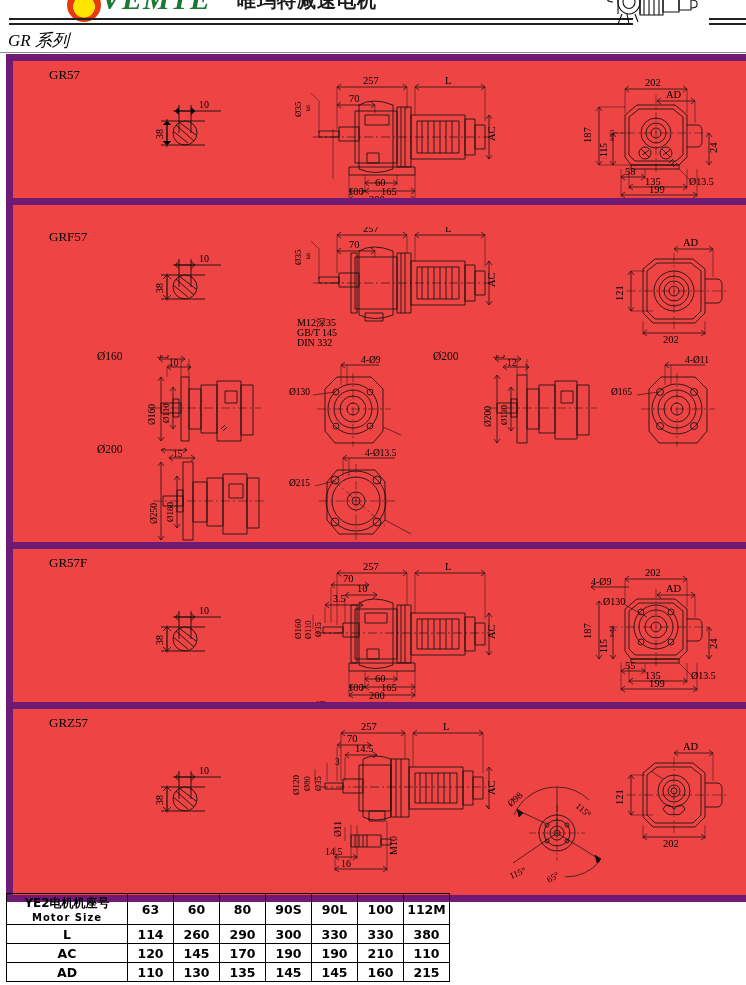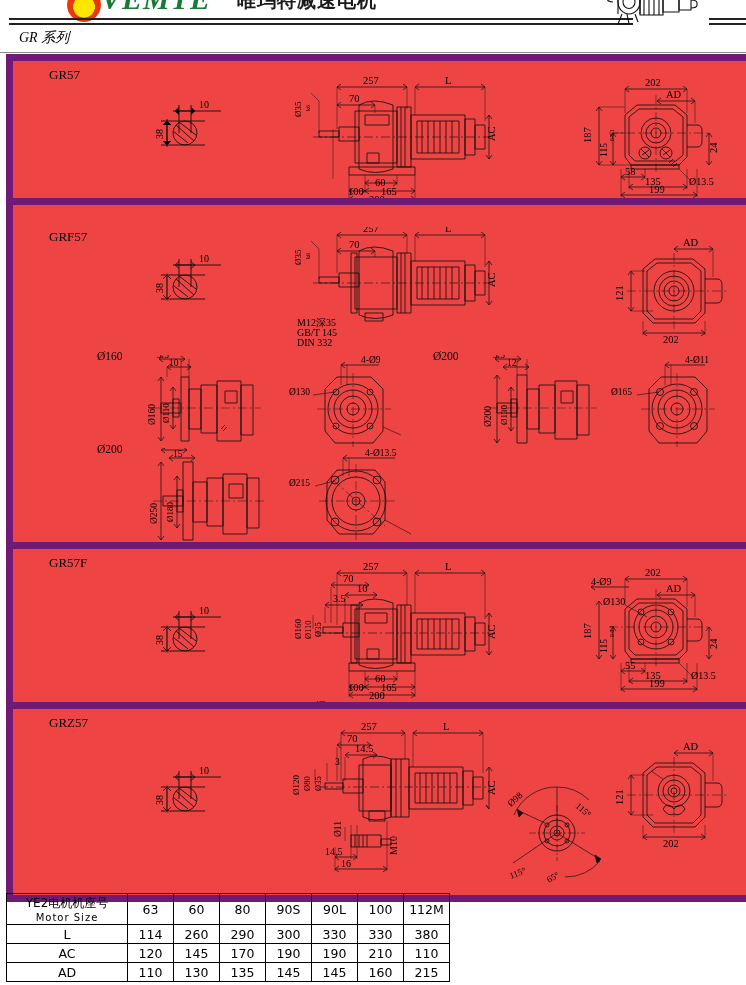--- a/index.html
+++ b/index.html
@@ -15,32 +15,32 @@
      font-style:italic;font-weight:bold;font-size:30px;color:#1a7a34;letter-spacing:1px;}
   #logo-cn{position:absolute;left:228px;top:-12px;font-size:19px;color:#1a1a1a;
      font-family:"DejaVu Sans",sans-serif;font-weight:bold;letter-spacing:1px;}
   #rule-a{position:absolute;left:0;top:18px;width:624px;height:2px;background:#222;}
   #rule-b{position:absolute;left:0;top:23px;width:624px;height:2px;background:#222;}
   #rule-c{position:absolute;left:700px;top:18px;width:46px;height:2px;background:#222;}
   #rule-d{position:absolute;left:700px;top:23px;width:46px;height:2px;background:#222;}
   #hdr-icon{position:absolute;left:596px;top:-16px;width:104px;height:44px;}
 
   
-  #series-title{position:absolute;left:8px;top:29px;font-style:italic;font-size:14px;margin-left:11px;}
+  #series-title{position:absolute;left:8px;top:29px;font-style:italic;font-size:17px;}
   #series-rule{position:absolute;left:0px;top:52px;width:746px;height:1px;background:#8d8d8d;}
 
   
   .panel{position:absolute;left:6px;width:734px;border:7px solid #701a75;background:#ef4444;}
   .panel-label{position:absolute;font-size:13px;font-family:"Liberation Serif",serif;}
 
   
   #spec-table{position:absolute;left:6px;top:893px;border-collapse:collapse;
       font-family:"DejaVu Sans",sans-serif;}
   #spec-table td,#spec-table th{border:1px solid #000;text-align:center;
-      font-size:12.5px;font-weight:normal;height:18px;padding:0;}
+      font-size:12.5px;font-weight:bold;height:18px;padding:0;}
   #spec-table .rowhead{width:120px;}
   #spec-table .val{width:45px;margin-top:20px;}
   #spec-table .tail{border:0;width:160px;}
   .cn{font-family:"DejaVu Sans",sans-serif;font-size:12px;}
   .en{font-family:"DejaVu Sans",sans-serif;font-size:10px;letter-spacing:1px;}
 
   svg{display:block;}
   svg text{font-family:"Liberation Serif",serif;}
 </style>
 </head>

